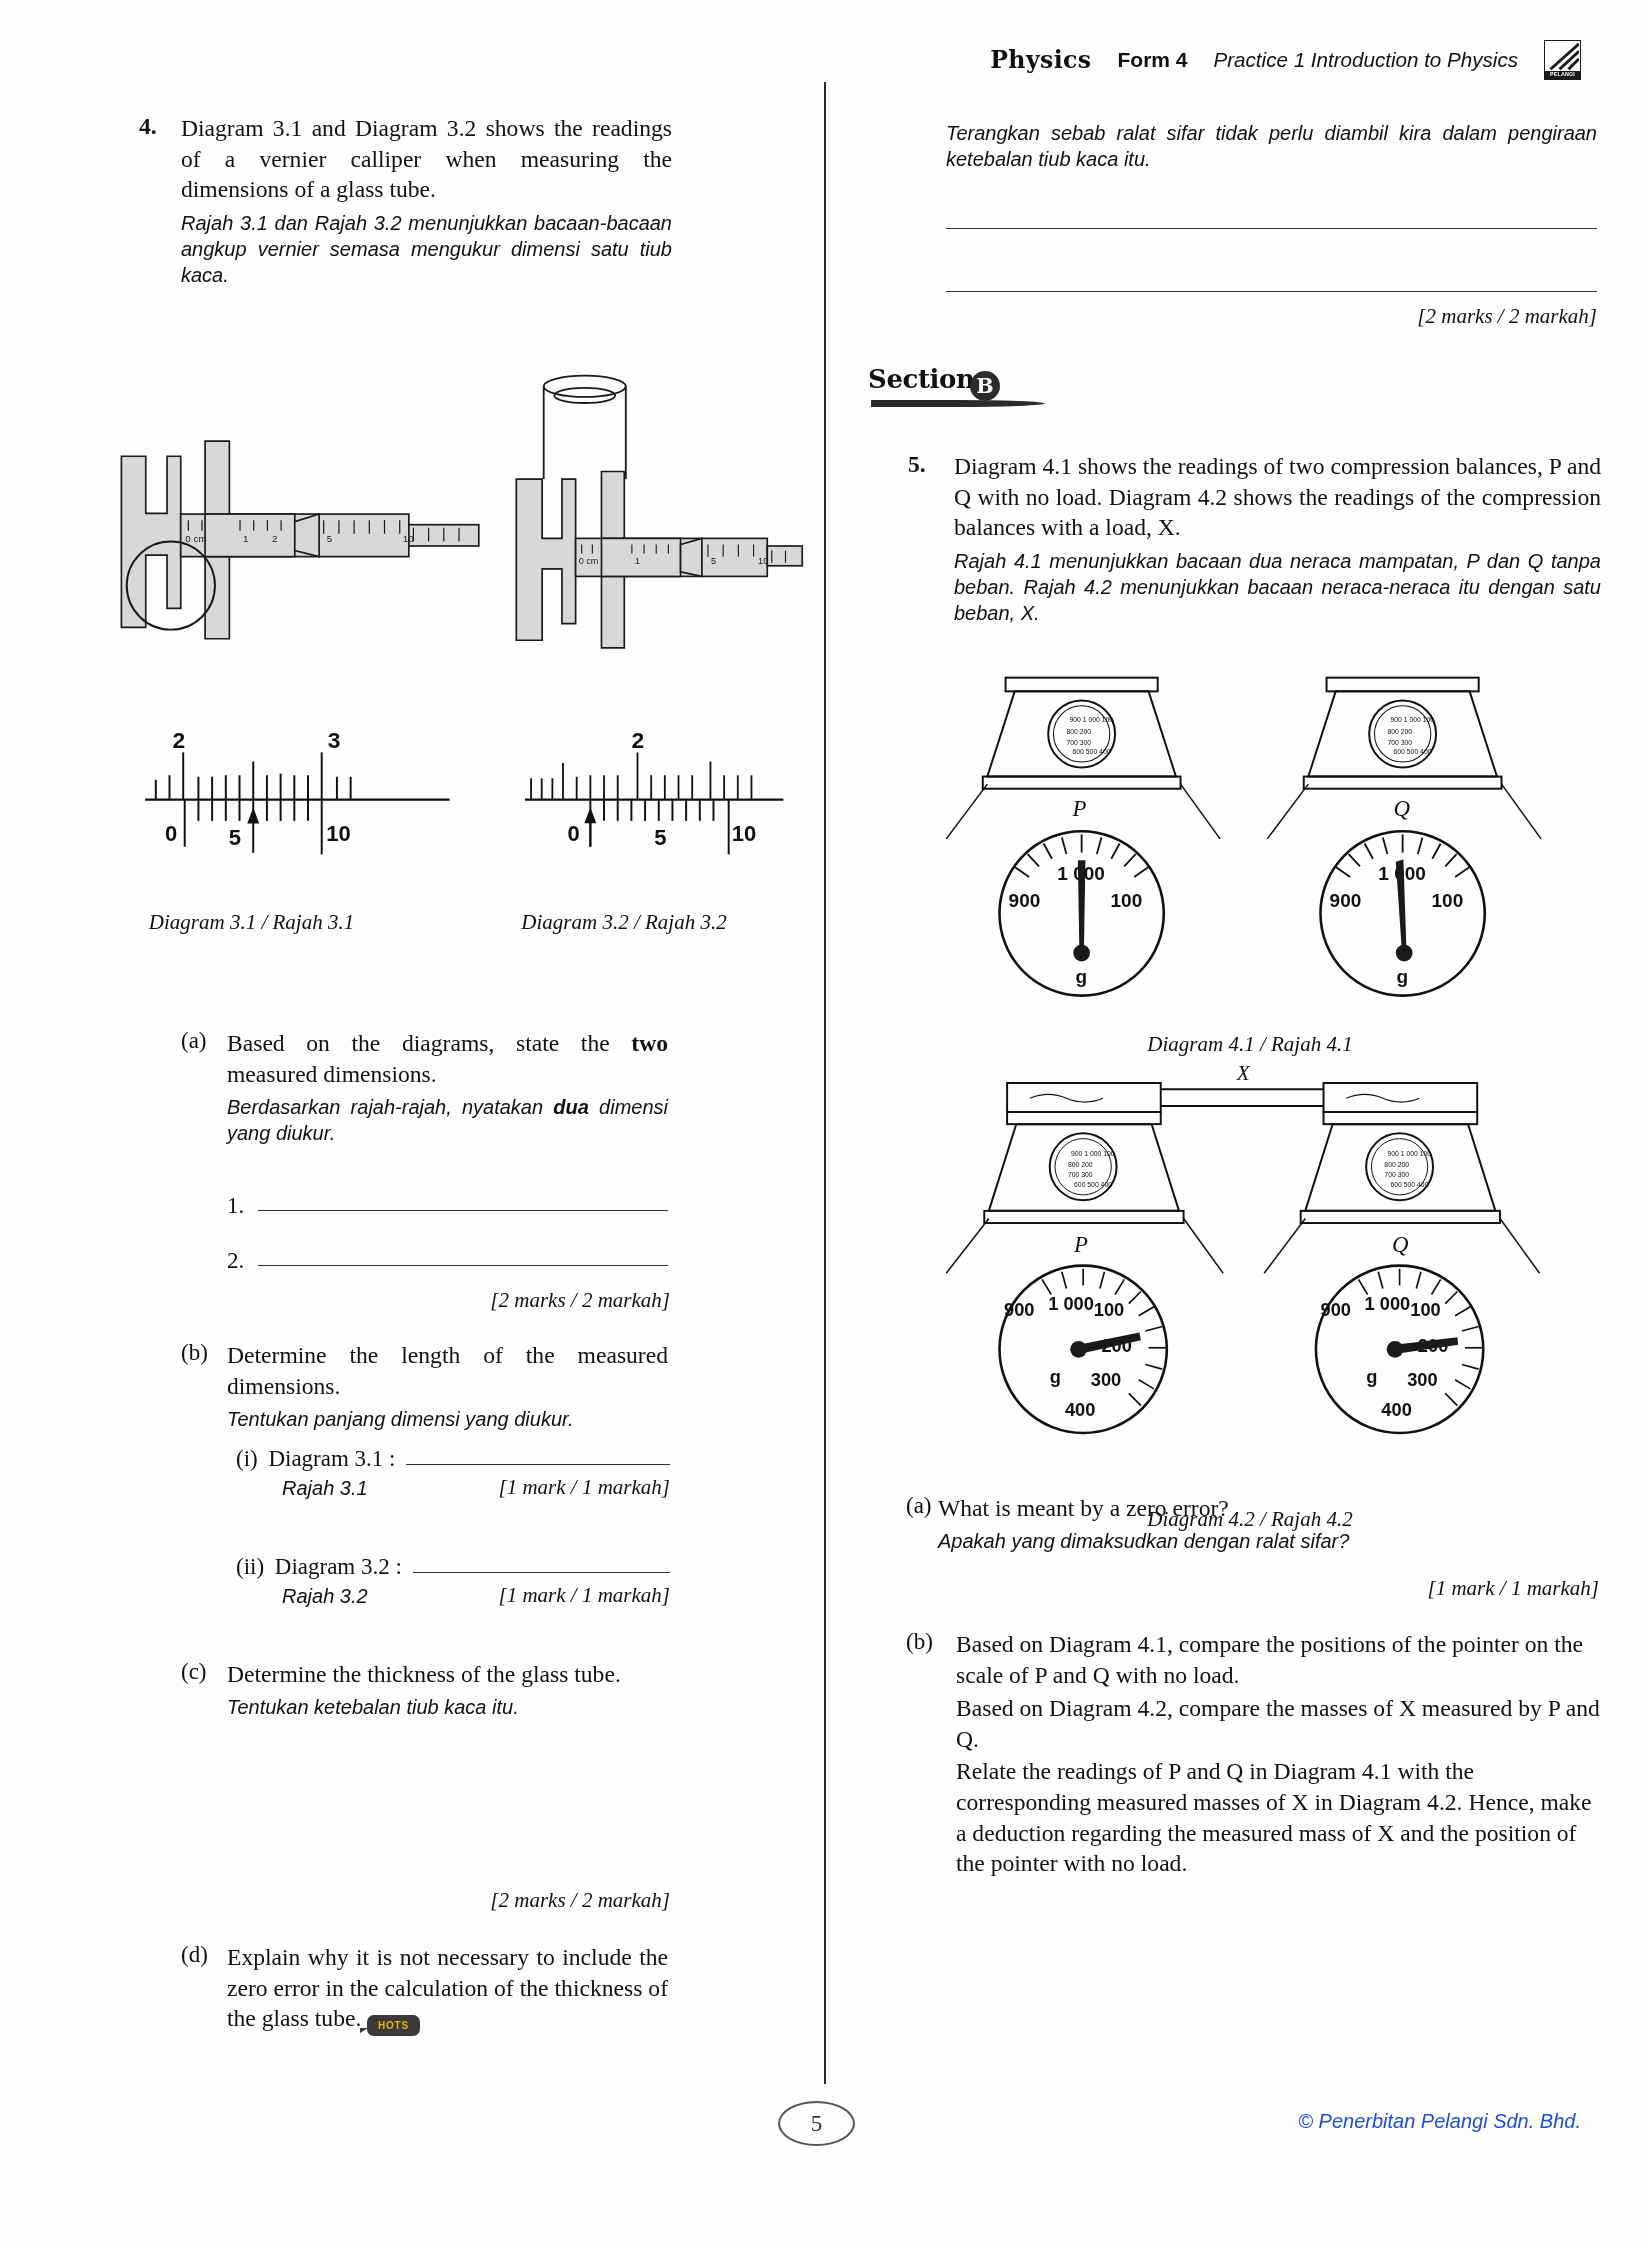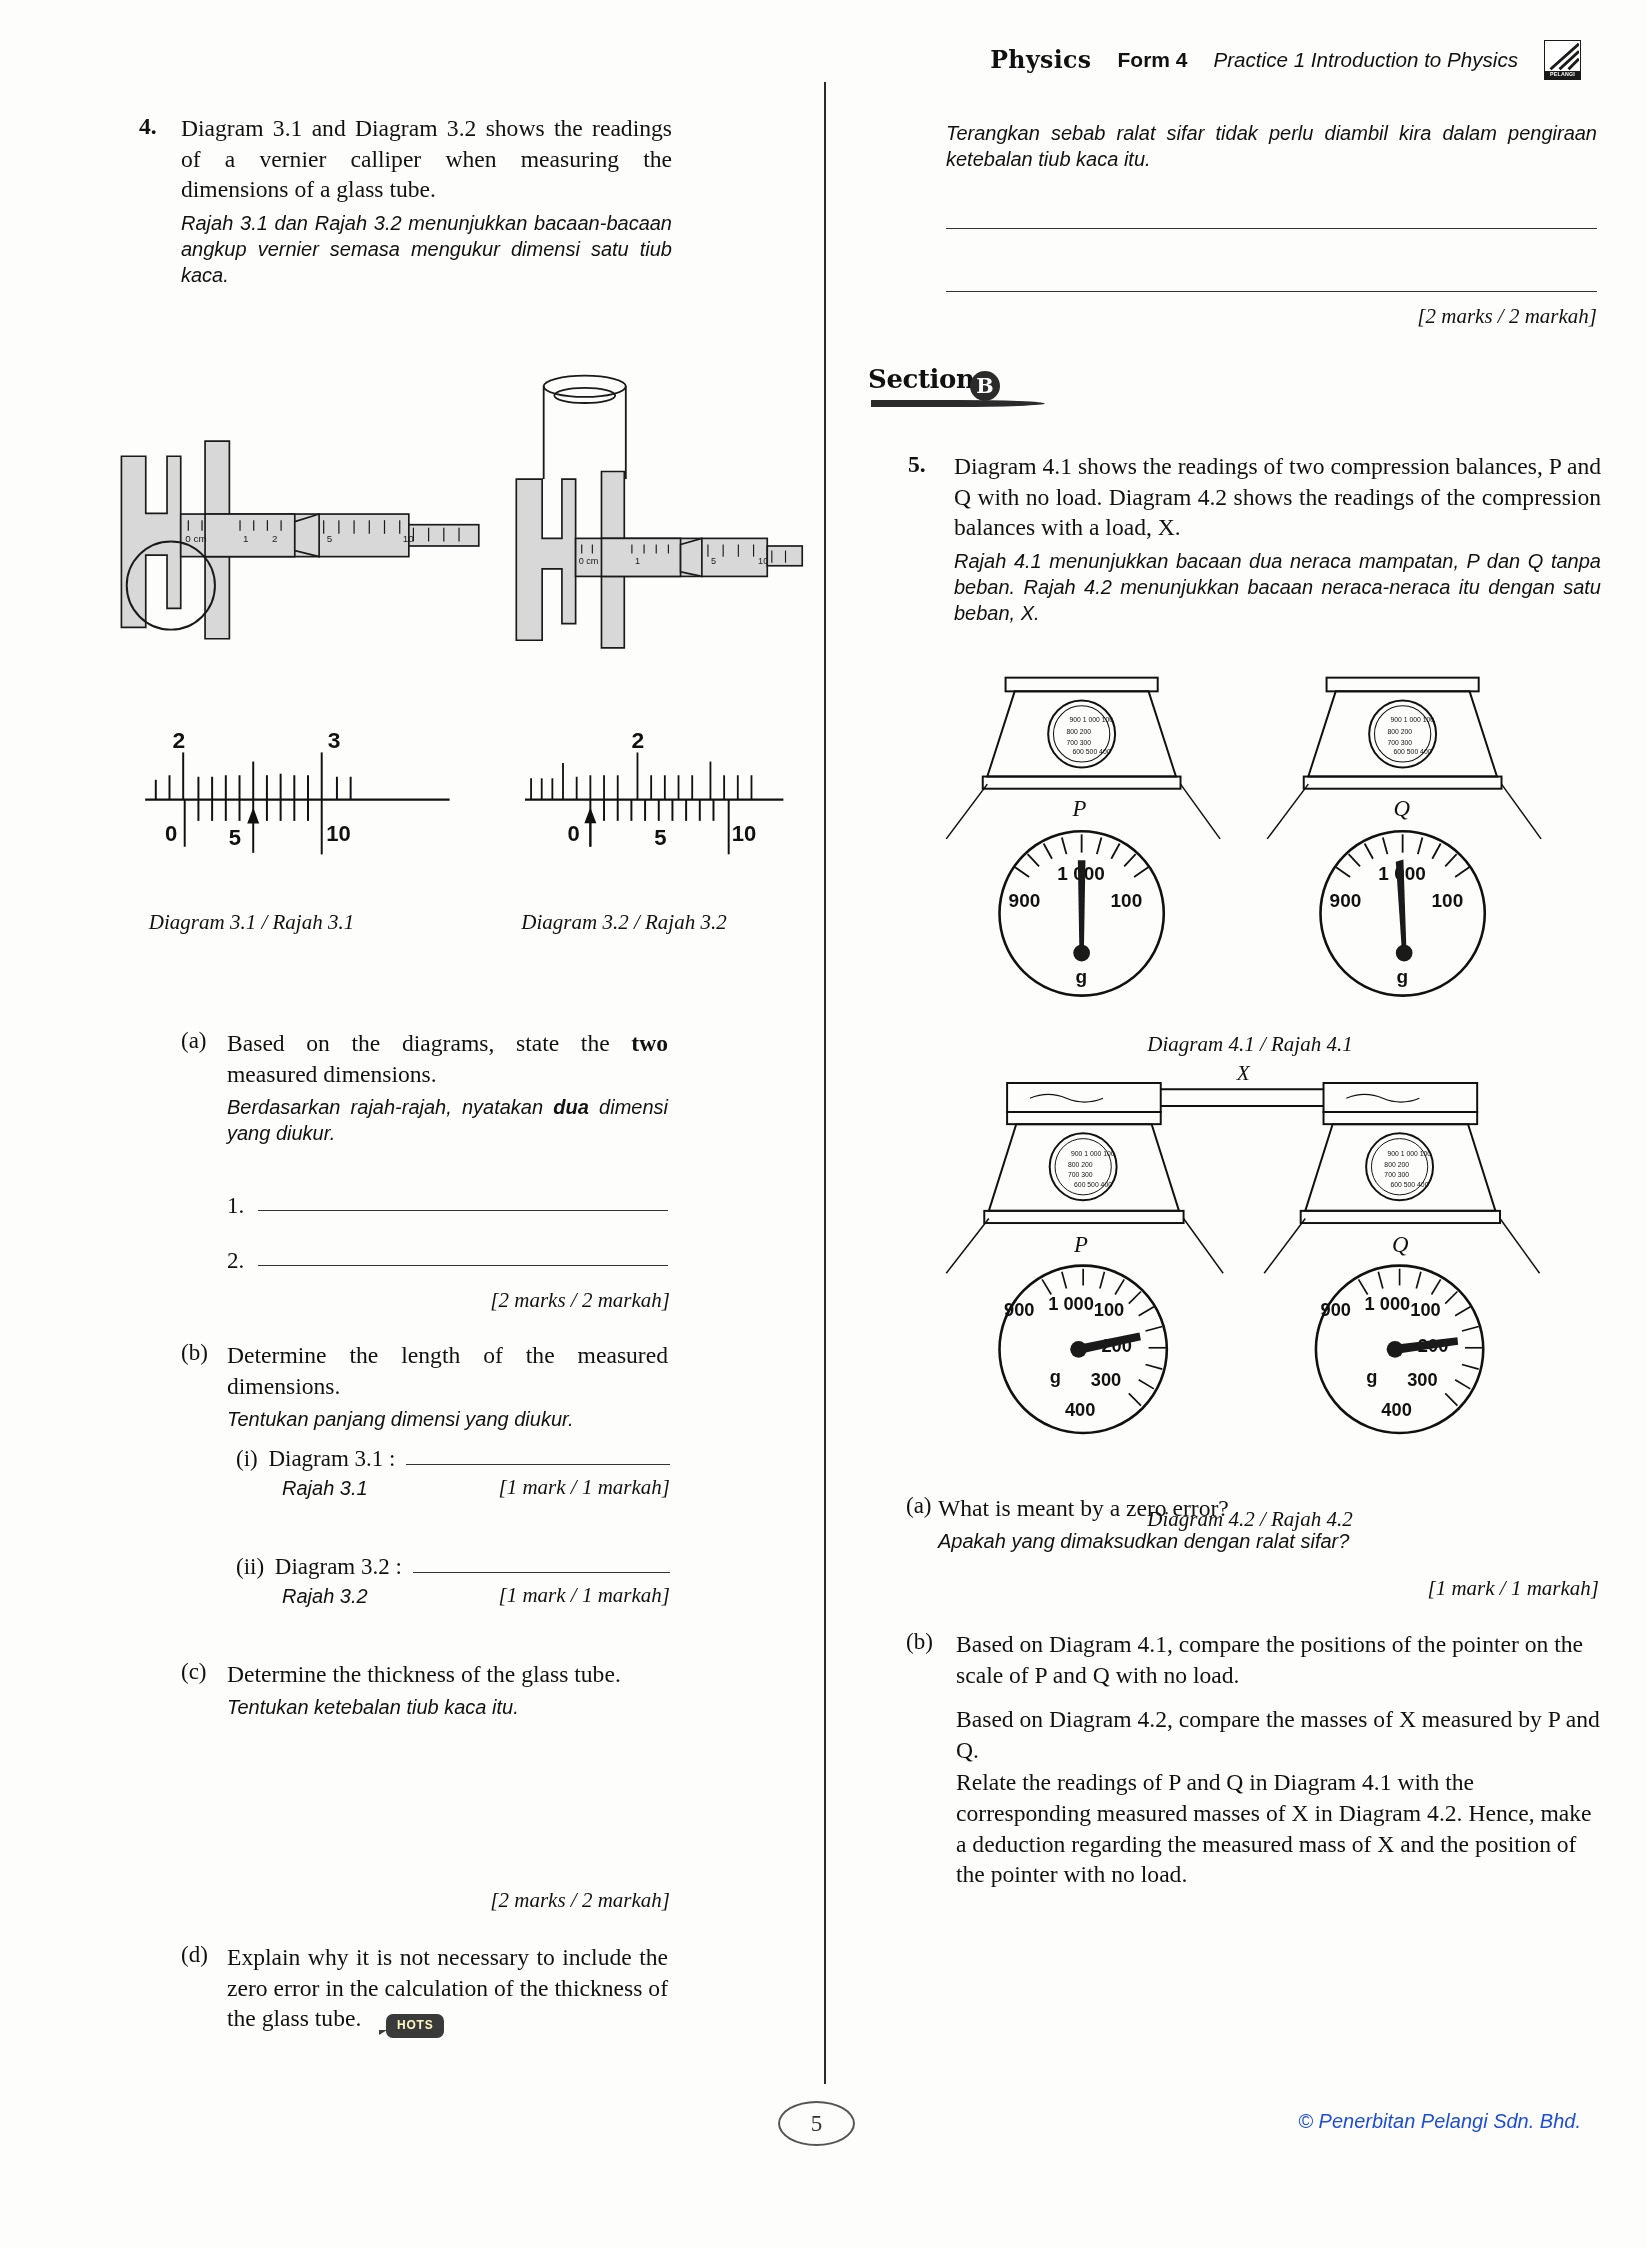--- a/index.html
+++ b/index.html
@@ -85,24 +85,24 @@
     font-family:"DejaVu Serif",serif;font-weight:bold;font-size:20.6px;
     vertical-align:-5.3px;margin-left:-4.6px;
   }
   .section-badge .swoosh{
     position:absolute;left:3px;bottom:-5.3px;width:174px;height:6.9px;
     background:#2b2b2b;border-radius:0 60% 60% 0;
   }
 
   
   .hots{
-    display:inline-block;position:relative;background:#3a3a3a;color:#fef9c3;
-    font-family:"Liberation Sans",sans-serif;font-weight:bold;font-size:12px;
+    display:inline-block;position:relative;background:#3a3a3a;color:#eab308;
+    font-family:"Liberation Sans",sans-serif;font-weight:bold;font-size:10px;
     padding:3.8px 10.7px 4.6px;border-radius:6.9px;letter-spacing:0.8px;
-    vertical-align:-2.3px;margin-left:25px;
+    vertical-align:-2.3px;margin-left:6px;
   }
   .hots::after{
     content:"";position:absolute;left:-6.9px;bottom:3px;
     border-width:5.3px 8.4px 0 0;border-style:solid;
     border-color:#3a3a3a transparent transparent transparent;
   }
 
   
   .pagenum{
     position:absolute;left:778px;top:2101px;
@@ -654,21 +654,21 @@
       <div class="sub-body" style="margin-left:32px;">
         <div class="en nojust">What is meant by a zero error?</div>
         <div class="ms nojust">Apakah yang dimaksudkan dengan ralat sifar?</div>
       </div>
     </div>
     <div class="marks" style="position:absolute;left:381px;top:1576px;width:394px;">[1 mark / 1 markah]</div>
 
     <div class="qblock" style="left:82px;top:1629px;width:694px;">
       <span class="sub-lab">(b)</span>
       <div class="sub-body" style="margin-left:50px;">
-        <div class="en nojust" style="margin-bottom:14px;">Based on Diagram 4.1, compare the positions of the pointer on the scale of P and Q with no load.</div>
+        <div class="en nojust" style="margin-bottom:3px;">Based on Diagram 4.1, compare the positions of the pointer on the scale of P and Q with no load.</div>
         <div class="en nojust" style="margin-bottom:1.5px;">Based on Diagram 4.2, compare the masses of X measured by P and Q.</div>
         <div class="en nojust">Relate the readings of P and Q in Diagram 4.1 with the corresponding measured masses of X in Diagram 4.2. Hence, make a deduction regarding the measured mass of X and the position of the pointer with no load.</div>
       </div>
     </div>
   </div>
 
   <div class="pagenum">5</div>
   <div class="copyright">© Penerbitan Pelangi Sdn. Bhd.</div>
 
 </div>

